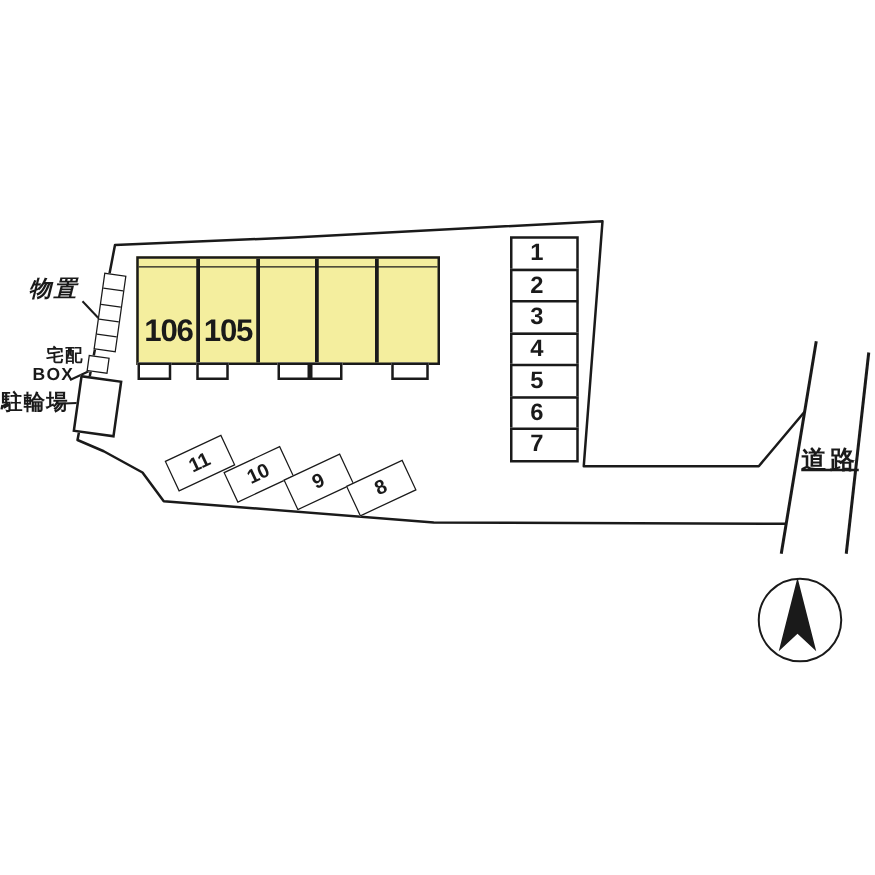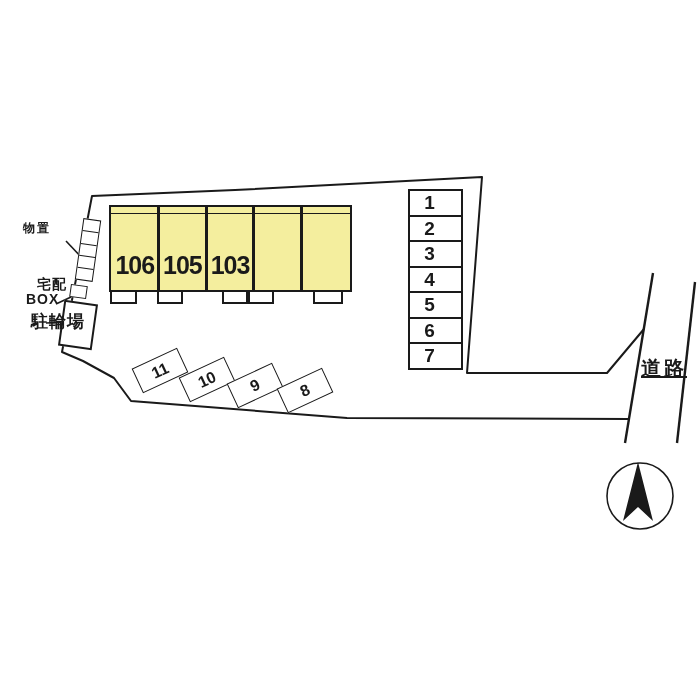--- a/index.html
+++ b/index.html
@@ -49,24 +49,24 @@
     position:absolute;left:70px;top:285px;width:17px;height:13px;border:1.6px solid #1a1a1a;
     box-sizing:border-box;background:#ffffff;transform:rotate(8deg);
   }
   .bicycle{
     position:absolute;left:61px;top:302px;width:34px;height:46px;border:2px solid #1a1a1a;
     box-sizing:border-box;background:#ffffff;transform:rotate(8deg);
   }
 
   
   .jlabel{position:absolute;font-weight:bold;white-space:nowrap;line-height:1;}
-  .lbl-storage{left:23px;top:222px;font-size:12px;letter-spacing:2px;}
+  .lbl-storage{left:23px;top:222px;font-size:18px;letter-spacing:2px;font-style:italic;}
   .lbl-delivery1{left:37px;top:277px;font-size:14px;letter-spacing:1px;}
   .lbl-delivery2{left:26px;top:292px;font-size:14px;letter-spacing:1px;}
-  .lbl-bicycle{left:1px;top:313px;font-size:17px;letter-spacing:1px;padding-left:30px;}
+  .lbl-bicycle{left:1px;top:313px;font-size:17px;letter-spacing:1px;}
   .lbl-road{left:641px;top:358px;font-size:20px;letter-spacing:3px;text-decoration:underline;}
 </style>
 </head>
 <body>
 
 <div class="canvas">
 
   <svg class="underlay" viewBox="0 0 700 700">
 
     <path d="M644,329 L607,373 L467,373 L482,177 L235,190 L92,196 L62,352 L83,361 L114,378 L131,401 L347,418 L629,419" fill="none" stroke="#1a1a1a" stroke-width="2" stroke-linejoin="round"></path>
@@ -81,21 +81,20 @@
     <g>
       <circle cx="640" cy="496" r="33" fill="none" stroke="#1a1a1a" stroke-width="1.6"></circle>
       <polygon points="638,462 653,521 638,507 623,521" fill="#1a1a1a"></polygon>
     </g>
   </svg>
 
   <div class="building">
     <div class="building-topline"></div>
     <div class="unit" style="left:0px">106</div>
     <div class="unit" style="left:47.6px">105</div>
-    <div class="unit" style="left:95.2px">103</div>
     <div class="unit-divider" style="left:46.1px"></div>
     <div class="unit-divider" style="left:93.7px"></div>
     <div class="unit-divider" style="left:141.3px"></div>
     <div class="unit-divider" style="left:188.9px"></div>
   </div>
 
   <div class="porch" style="left:110px;width:27px"></div>
   <div class="porch" style="left:157px;width:26px"></div>
   <div class="porch" style="left:222px;width:26px"></div>
   <div class="porch" style="left:248px;width:26px"></div>

